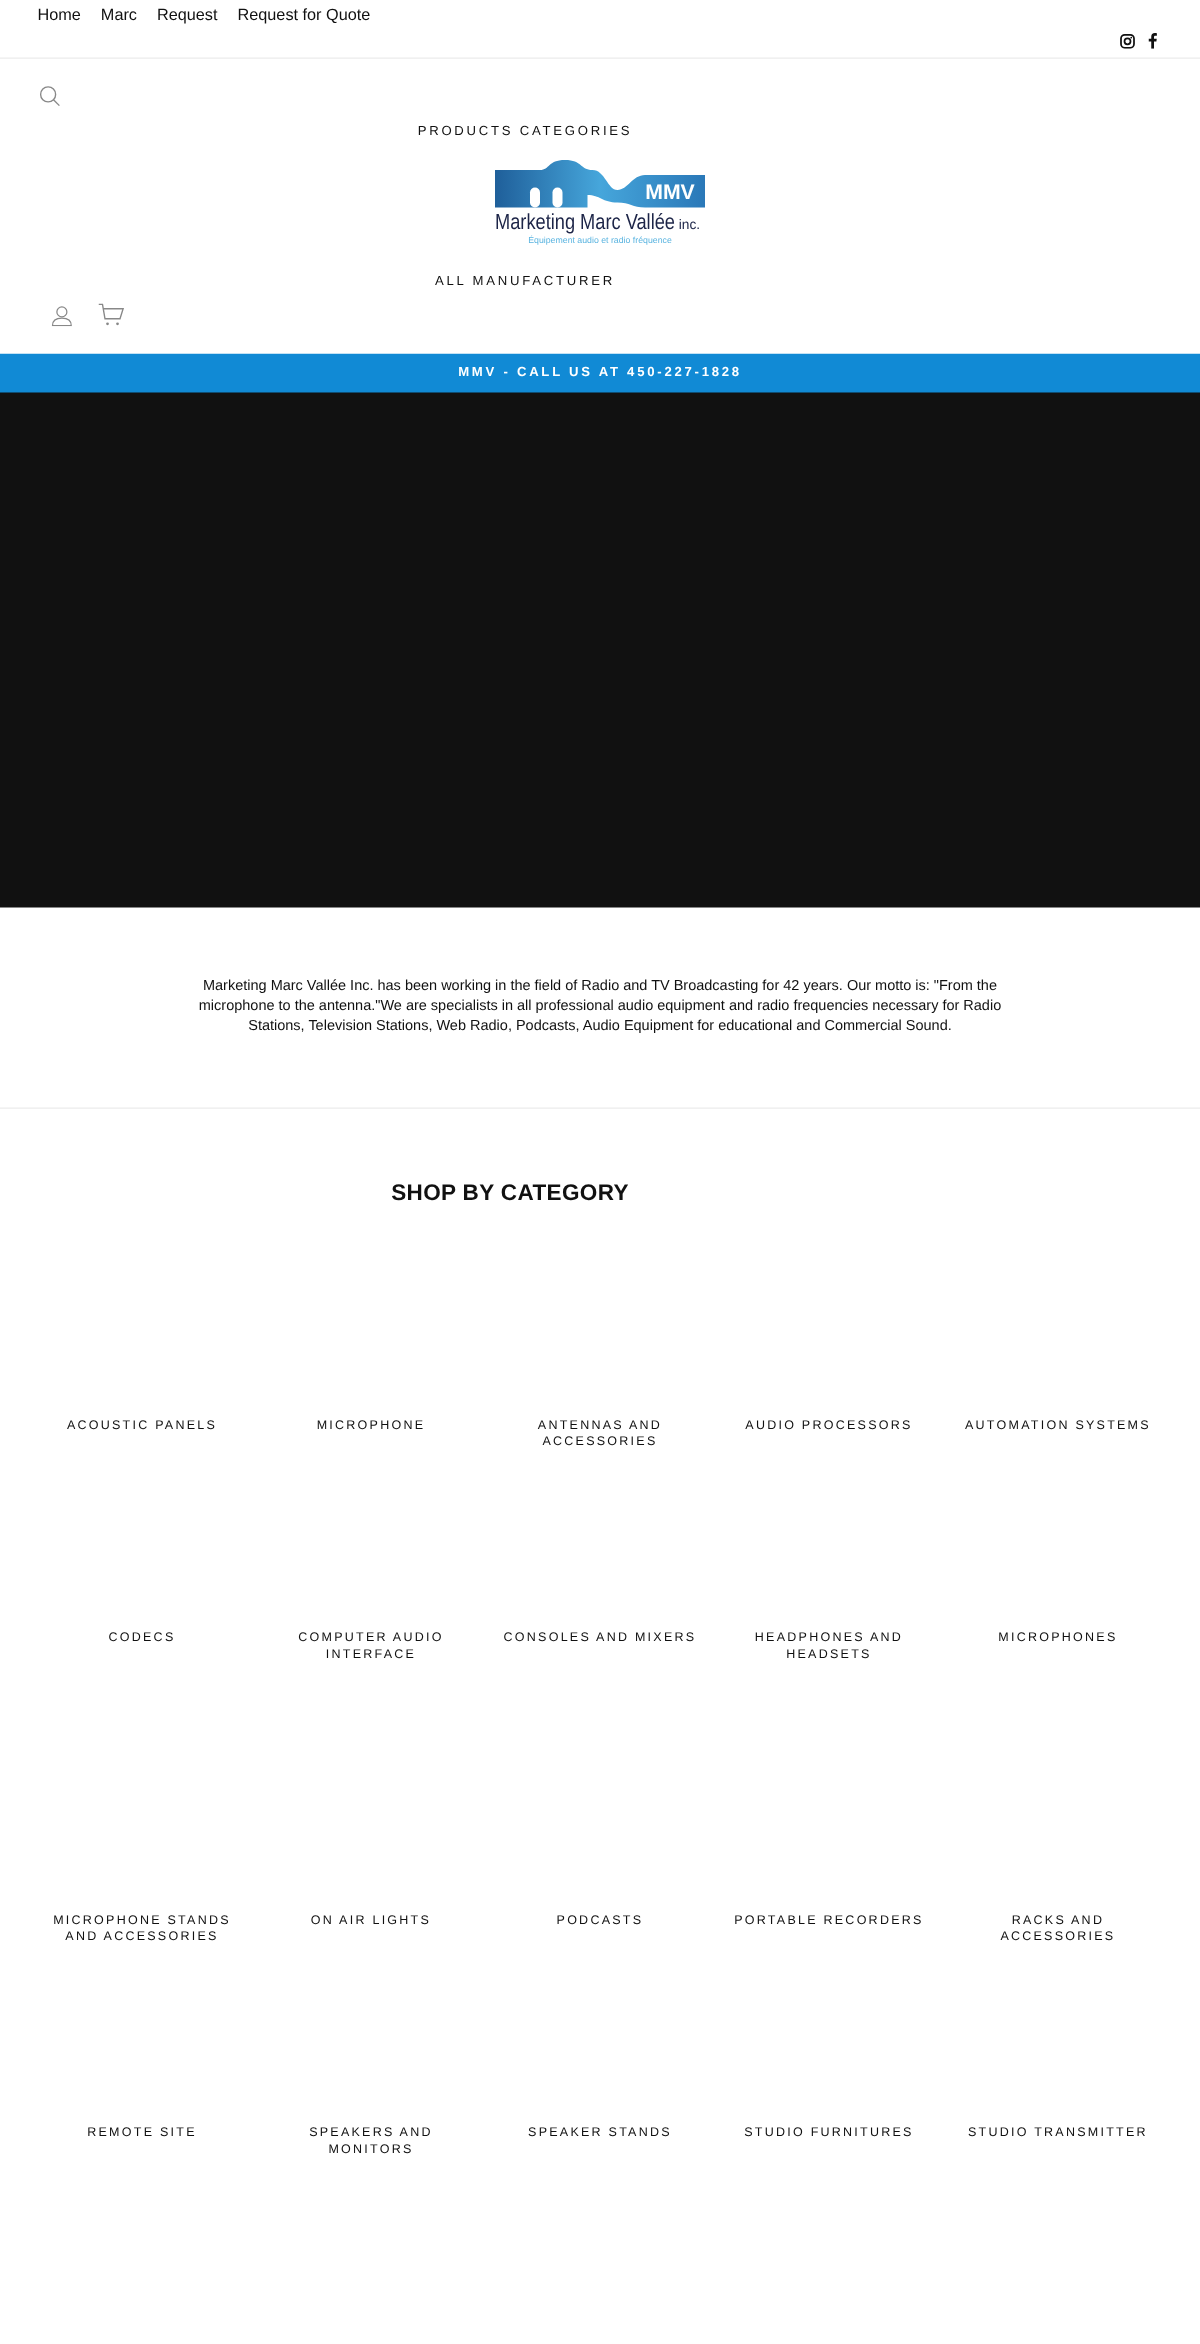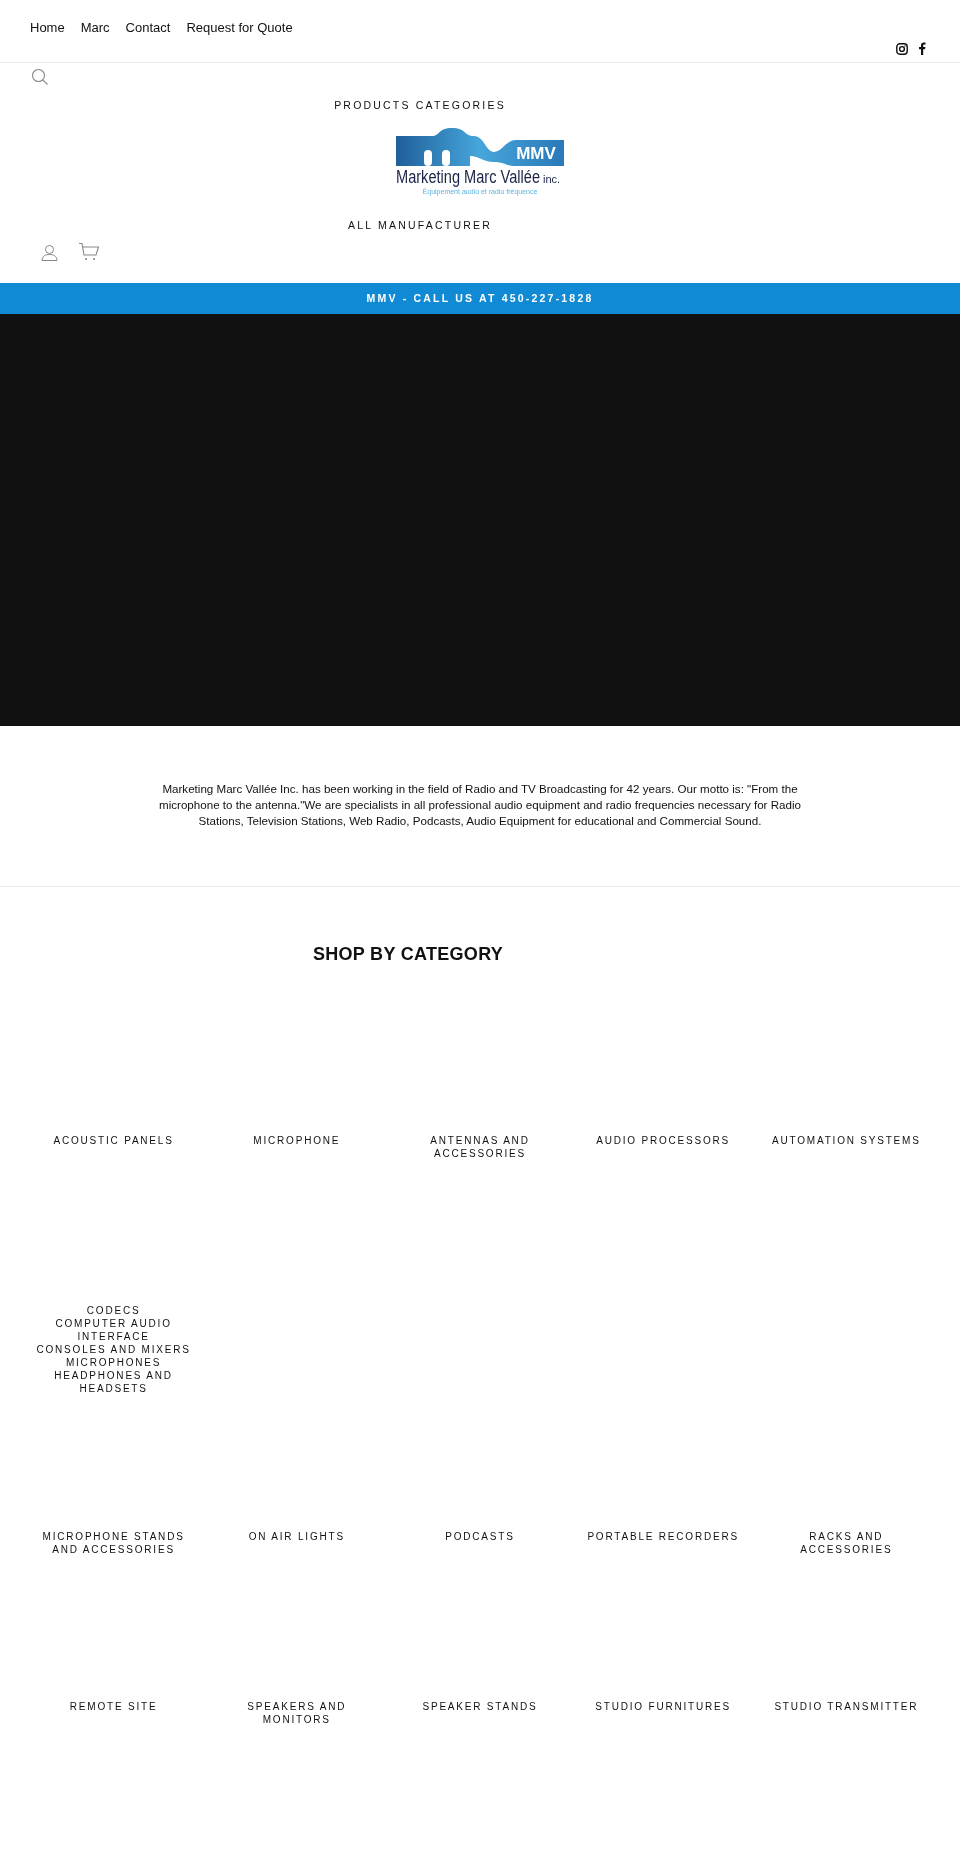--- a/index.html
+++ b/index.html
@@ -1,19 +1,19 @@
 <!DOCTYPE html>
 <html><head>
 <meta charset="utf-8">
 <style>
   * { box-sizing: border-box; margin: 0; padding: 0; }
   html, body { width: 960px; background: #ffffff; }
   body { font-family: "Liberation Sans", sans-serif; color: #111; height: 1875px; overflow: hidden; position: relative; }
 
-  .topbar { position: absolute; top: 0; left: 0; width: 960px; height: 47px; border-bottom: 1px solid #ececec; margin-top: 16px; }
+  .topbar { position: absolute; top: 0; left: 0; width: 960px; height: 47px; border-bottom: 1px solid #ececec; }
   .topnav { position: absolute; left: 30px; top: 4px; display: flex; gap: 16px; font-size: 13px; }
   .topnav a { color: #111; text-decoration: none; }
   .social { position: absolute; right: 34px; top: 26px; display: flex; gap: 10px; align-items: center; }
   .social svg { display: block; }
 
   .search-icon { position: absolute; left: 31px; top: 68px; }
   .nav-center { position: absolute; left: 0; width: 840px; text-align: center; font-size: 10.5px; letter-spacing: 2.2px; color: #111; }
   .nav-center a { color: #111; text-decoration: none; }
   .logo { position: absolute; left: 394px; top: 126px; width: 172px; height: 76px; }
   .account-icon { position: absolute; left: 41px; top: 244px; }
@@ -22,31 +22,31 @@
   .announce { position: absolute; top: 283px; left: 0; width: 960px; height: 44px; background: #118ad5; color: #fff; text-align: center; font-size: 10.5px; font-weight: bold; letter-spacing: 2.2px; line-height: 31px; }
   .hero { position: absolute; top: 314px; left: 0; width: 960px; height: 412px; background: #111111; }
 
   .intro { position: absolute; top: 781px; left: 140px; width: 680px; text-align: center; font-size: 11.6px; line-height: 16px; color: #111; }
   .divider { position: absolute; top: 886px; left: 0; width: 960px; height: 1px; background: #ececec; }
 
   .section-title { position: absolute; top: 944px; left: 0; width: 816px; text-align: center; font-size: 18px; font-weight: bold; letter-spacing: 0.3px; }
 
   .grid { position: absolute; top: 1134px; left: 22px; width: 916px; }
   .grid-row { display: flex; height: 170px; }
-  .grid-row.r4 { height: 226px; flex-direction: column; }
+  .grid-row.r4 { height: 226px; }
   .cat { width: 183.2px; text-align: center; font-size: 10px; letter-spacing: 1.8px; line-height: 13px; color: #111; padding: 0 8px; cursor: pointer; }
 </style>
 </head>
 <body>
 
 <div class="topbar">
   <nav class="topnav">
     <a href="#">Home</a>
     <a href="#">Marc</a>
-    <a href="#">Contact</a>
+    <a href="#">Request</a>
     <a href="#">Request for Quote</a>
   </nav>
   <div class="social">
     <span>
       <svg width="12" height="12" viewBox="0 0 12 12">
           <rect x="0.8" y="0.8" width="10.4" height="10.4" rx="3" fill="none" stroke="#111" stroke-width="1.4"></rect>
           <circle cx="6" cy="6" r="2.4" fill="none" stroke="#111" stroke-width="1.4"></circle>
           <circle cx="9" cy="3" r="0.7" fill="#111"></circle>
         </svg>
     </span>
@@ -122,22 +122,22 @@
     <div class="cat">ACOUSTIC PANELS</div>
     <div class="cat">MICROPHONE</div>
     <div class="cat">ANTENNAS AND ACCESSORIES</div>
     <div class="cat">AUDIO PROCESSORS</div>
     <div class="cat">AUTOMATION SYSTEMS</div>
   </div>
   <div class="grid-row r4">
     <div class="cat">CODECS</div>
     <div class="cat">COMPUTER AUDIO INTERFACE</div>
     <div class="cat">CONSOLES AND MIXERS</div>
+    <div class="cat">HEADPHONES AND HEADSETS</div>
     <div class="cat">MICROPHONES</div>
-    <div class="cat">HEADPHONES AND HEADSETS</div>
   </div>
   <div class="grid-row">
     <div class="cat">MICROPHONE STANDS AND ACCESSORIES</div>
     <div class="cat">ON AIR LIGHTS</div>
     <div class="cat">PODCASTS</div>
     <div class="cat">PORTABLE RECORDERS</div>
     <div class="cat">RACKS AND ACCESSORIES</div>
   </div>
   <div class="grid-row">
     <div class="cat">REMOTE SITE</div>

